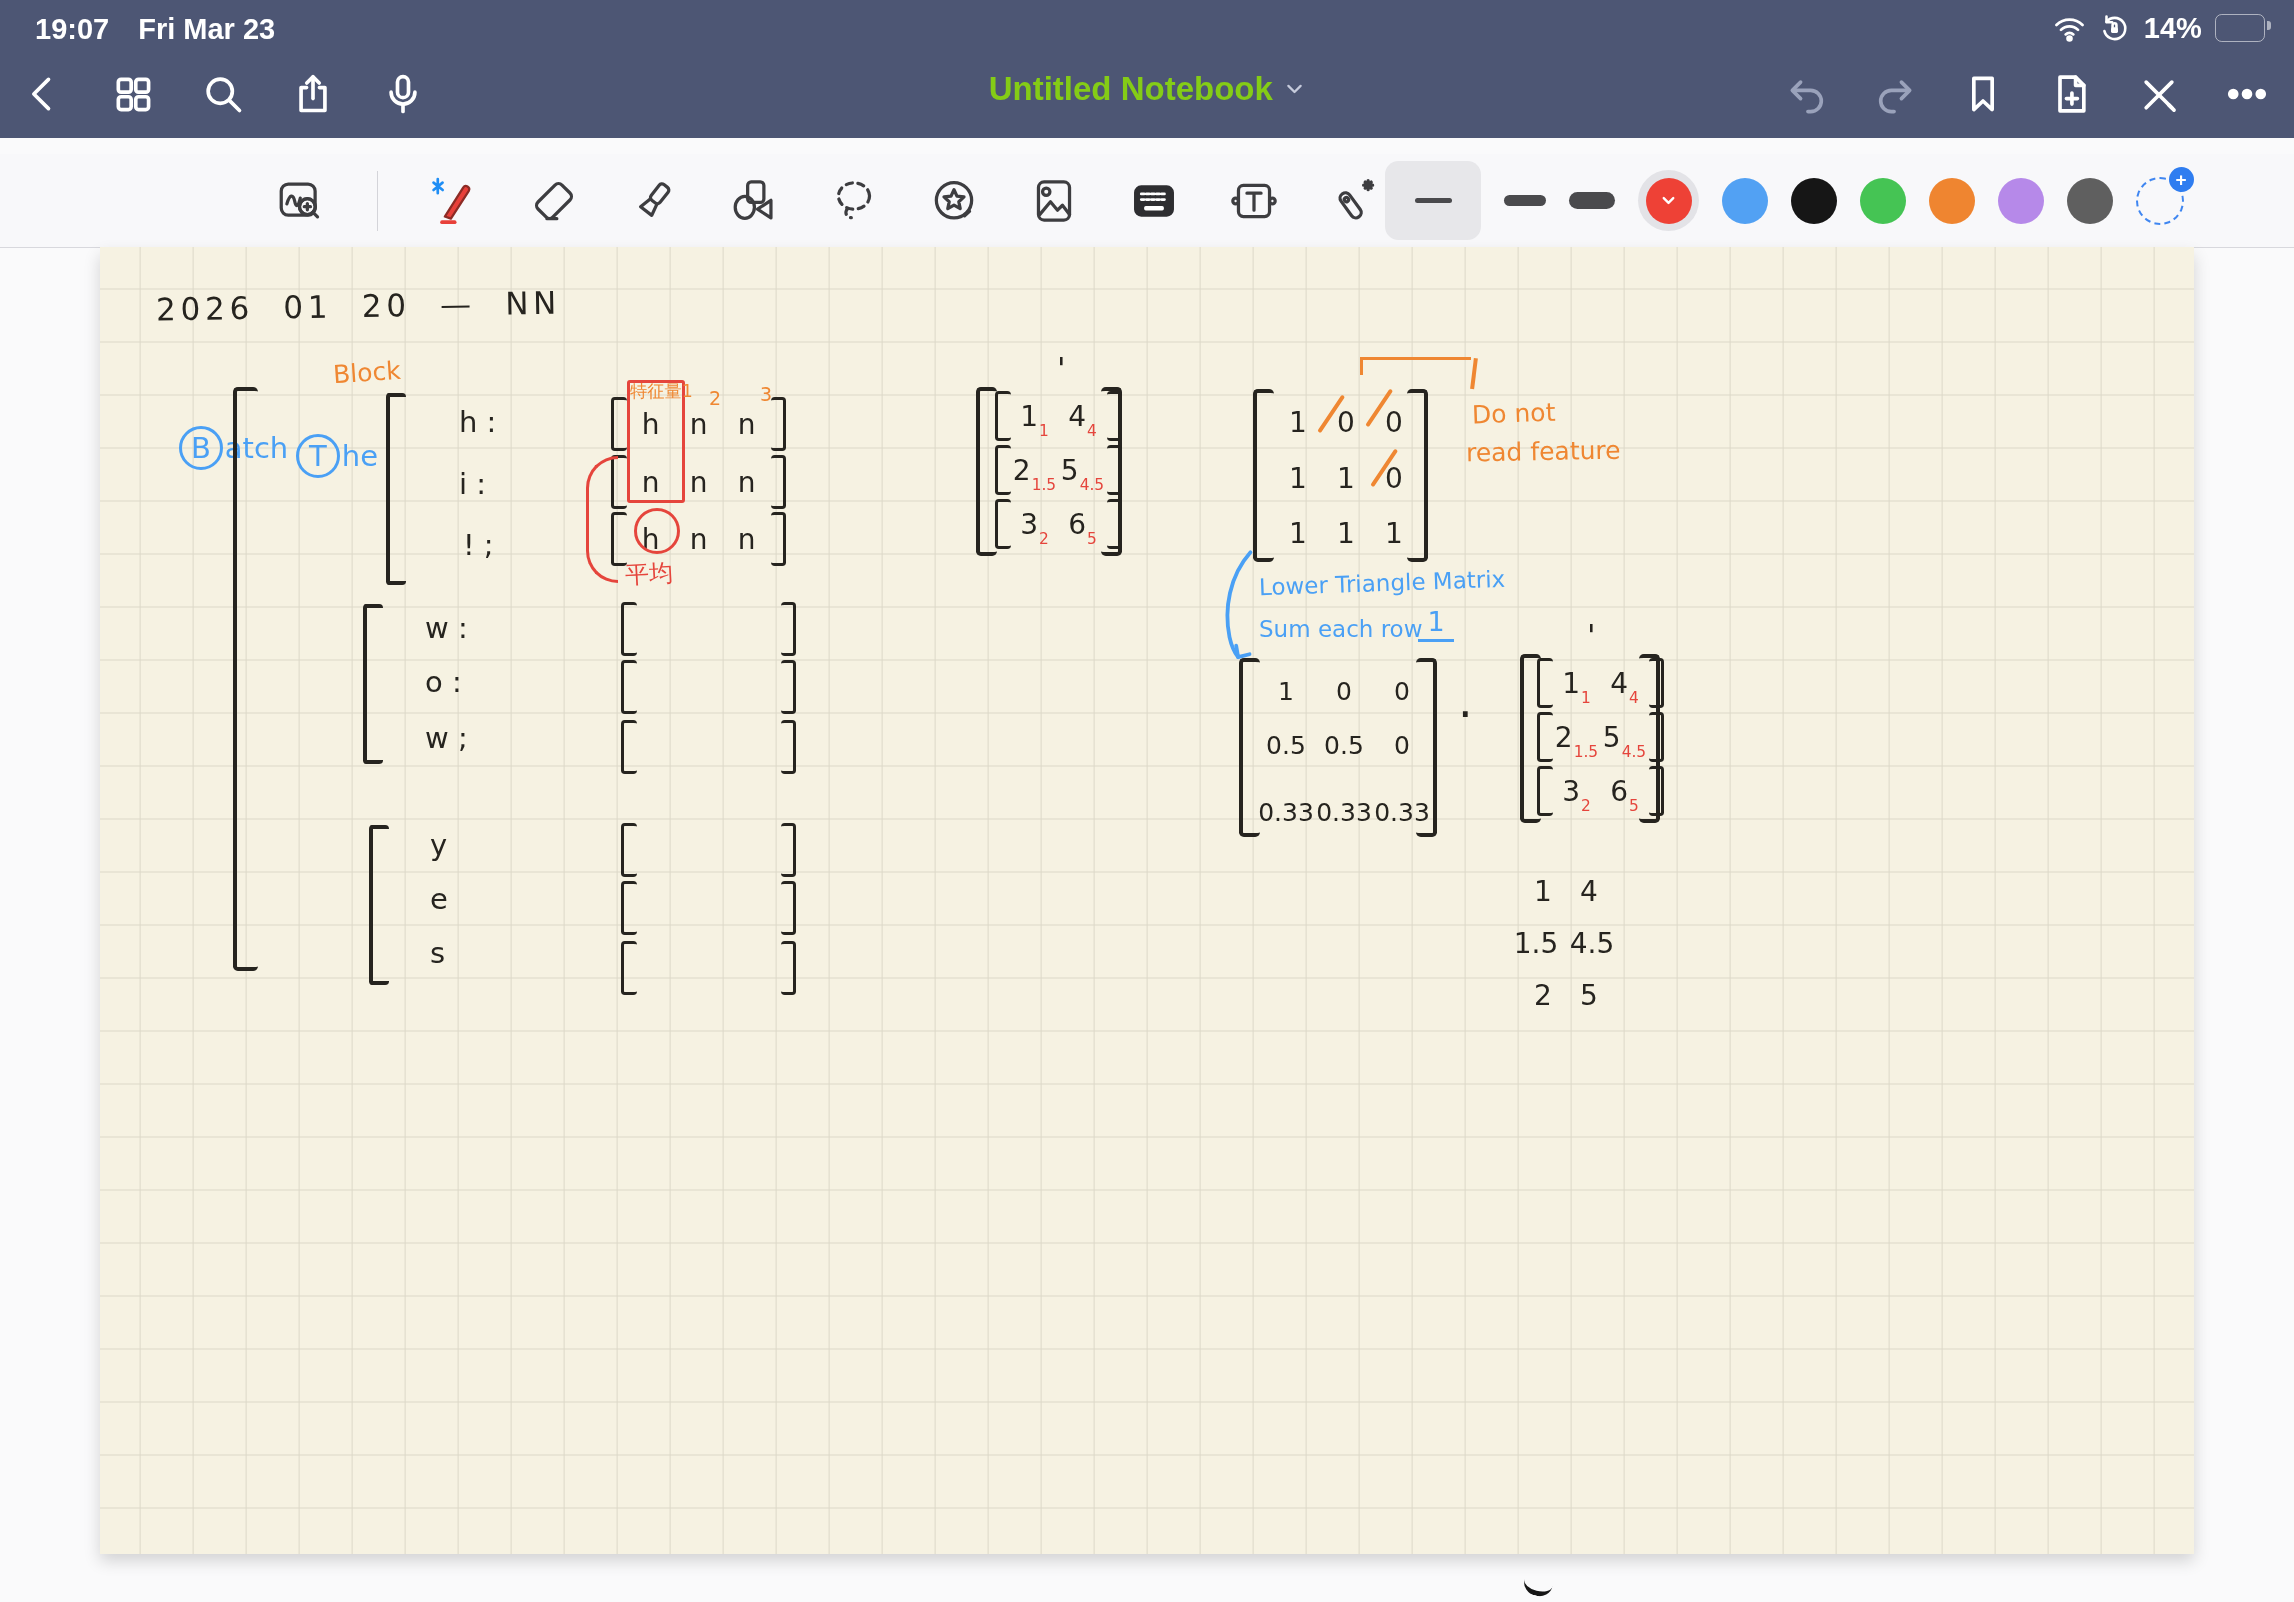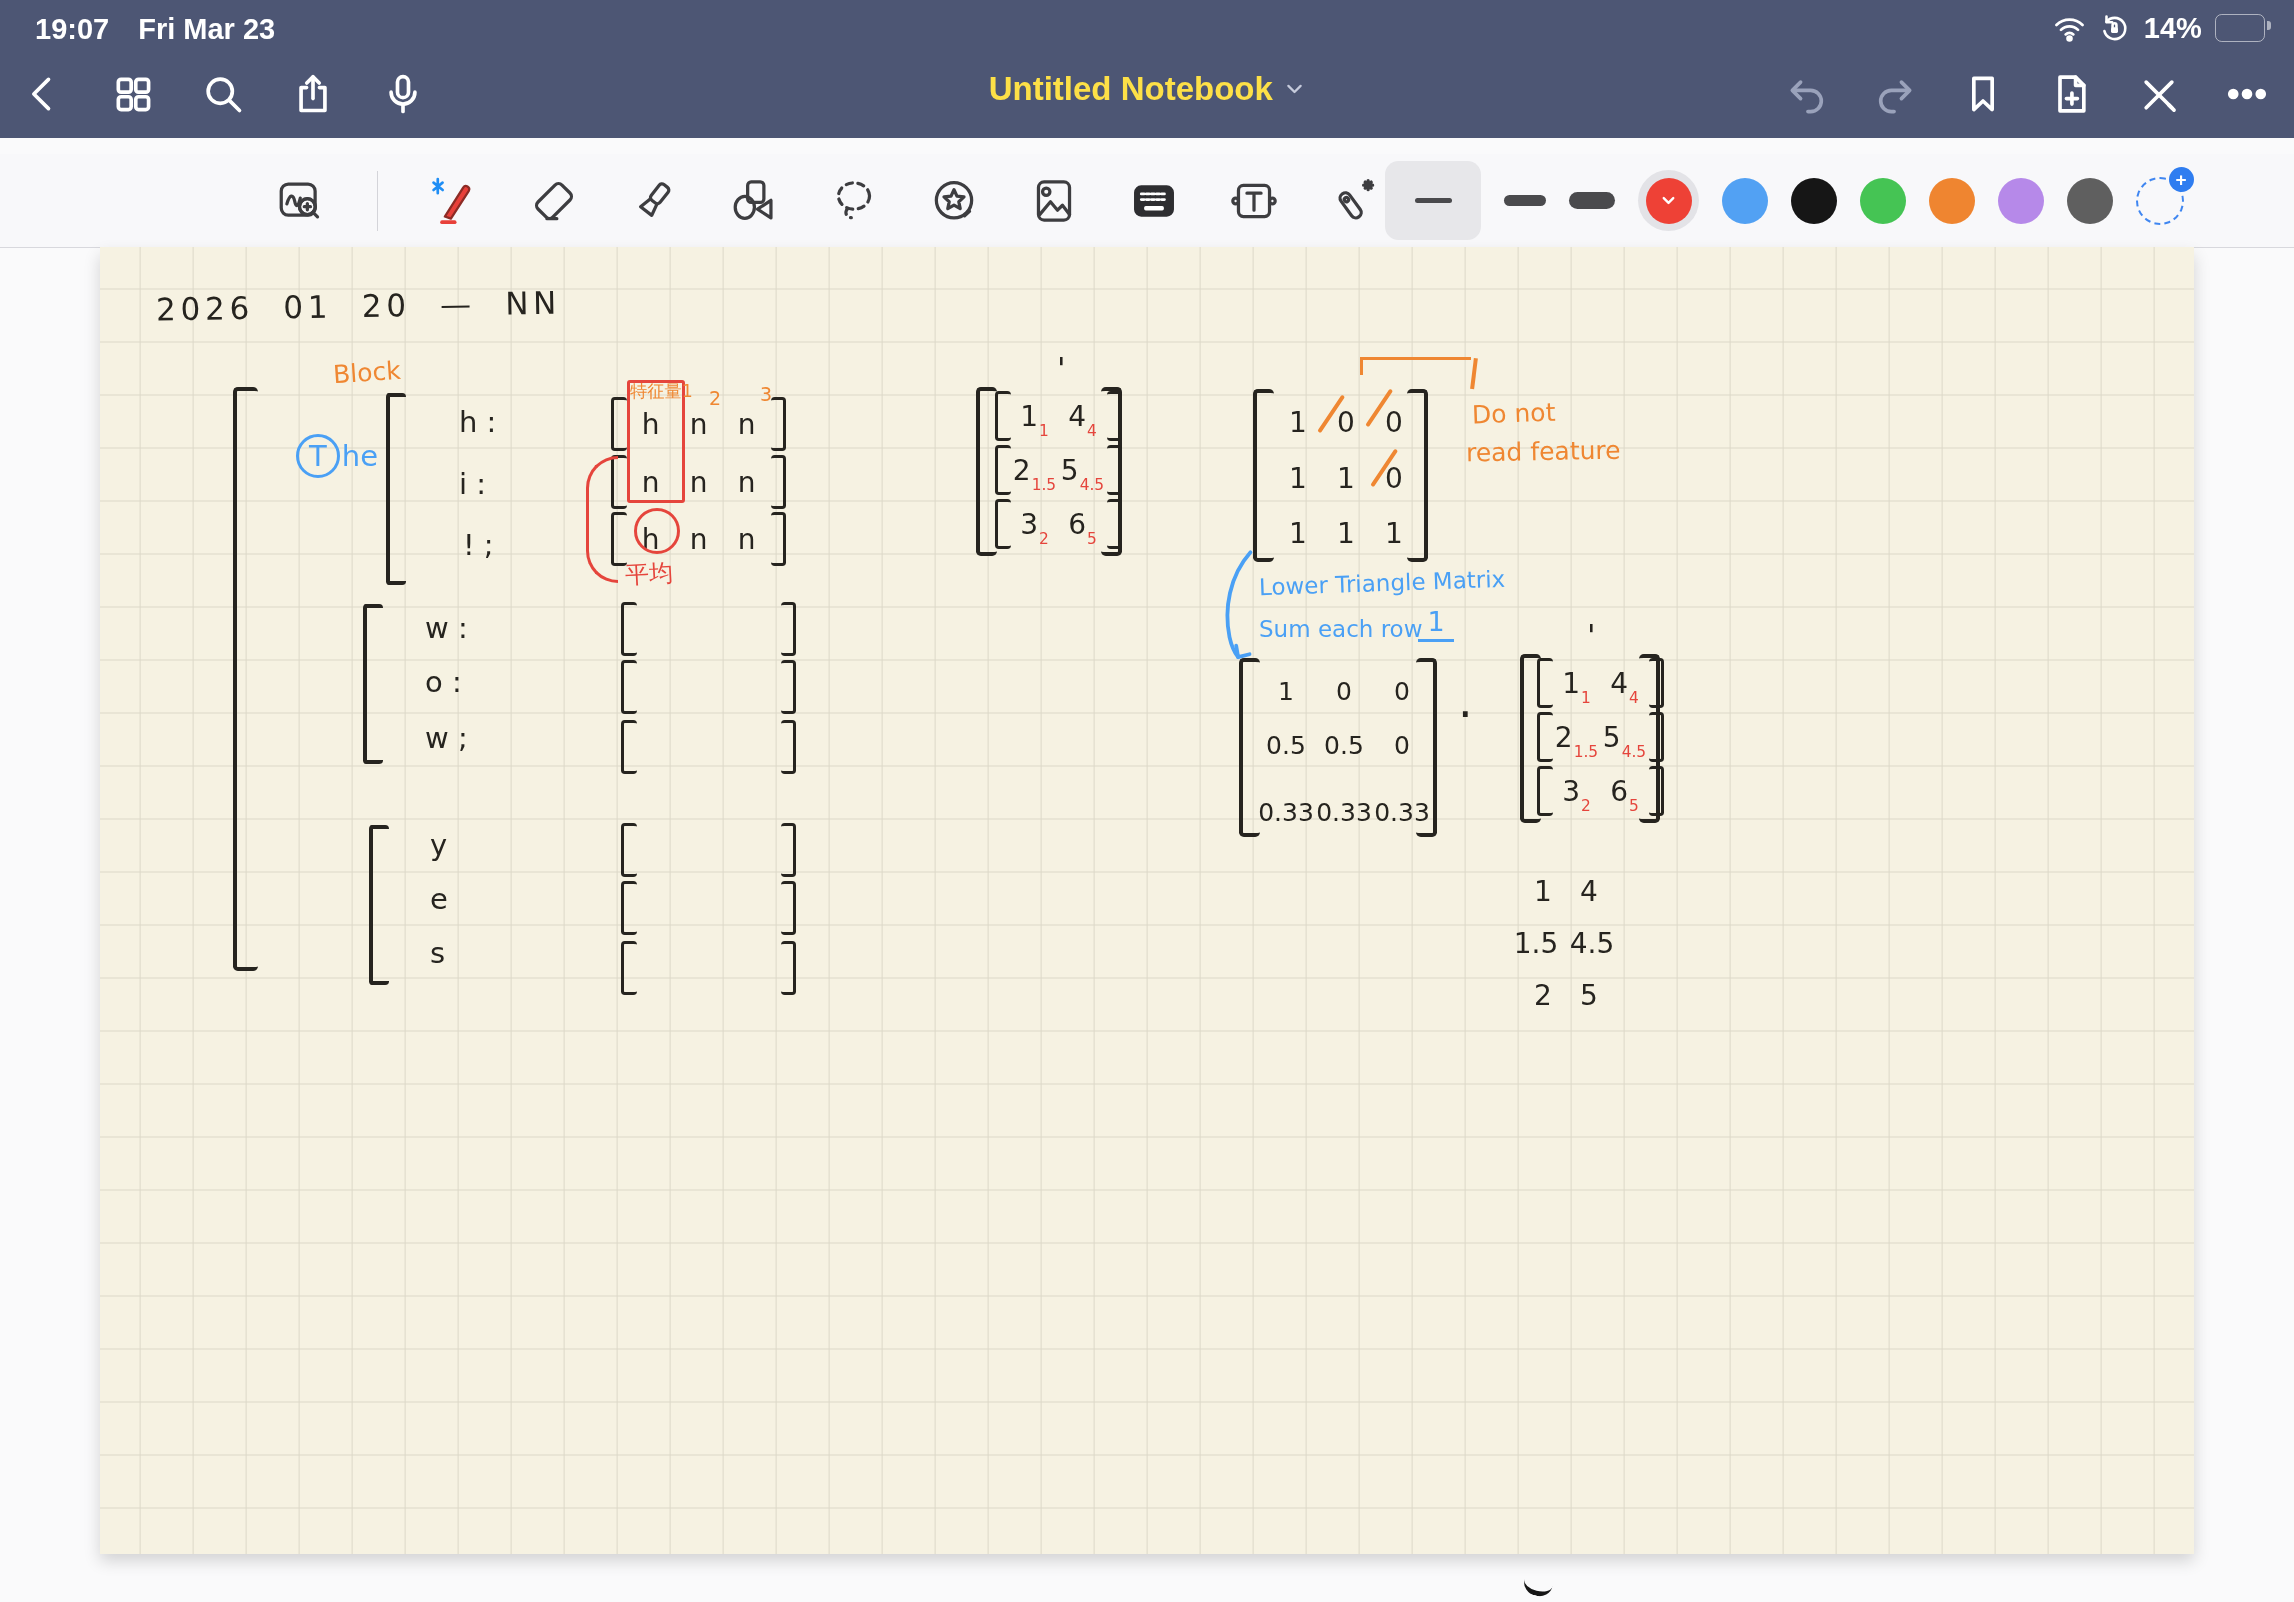--- a/index.html
+++ b/index.html
@@ -13,21 +13,21 @@
   .battery .fill{width:100%;height:100%;background:#fff;border-radius:3.8px}
   .battery .tip{position:absolute;right:-6.7px;top:5.8px;width:3.8px;height:8.6px;background:rgba(255,255,255,.55);border-radius:0 2.9px 2.9px 0}
   .navrow{position:absolute;left:0;top:60px;width:2294px;height:92px}
   .nav-left{position:absolute;left:21px;top:11.5px;display:flex;gap:46px;align-items:center}
   .nav-right{position:absolute;right:25px;top:11.5px;display:flex;gap:44px;align-items:center}
   .nic{width:44px;height:44px}
   .nic path,.nic rect,.nic circle{fill:none;stroke:#fff;stroke-width:2;stroke-linecap:round;stroke-linejoin:round}
   .nic.dim path{stroke:#9aa2bb}
   .title-wrap{position:absolute;left:0;top:9.6px;width:2294px;text-align:center}
   .title-inner{display:inline-flex;align-items:center;gap:11.5px}
-  .title{font-size:33px;font-weight:bold;color:#fde047}
+  .title{font-size:33px;font-weight:bold;color:#84cc16}
   
   .toolbar{position:absolute;left:0;top:154px;width:2294px;height:93px;background:#f8f8fa;border-bottom:1px solid #d8d8dd}
   .tools{position:absolute;left:277px;top:0;height:93px;display:flex;gap:52px;align-items:center}
   .tic{width:48px;height:48px}
   .tic path,.tic rect,.tic circle,.tic ellipse{fill:none;stroke:#3d3d40;stroke-width:2.3;stroke-linecap:round;stroke-linejoin:round}
   .tdivider{width:1.4px;height:60px;background:#d4d4d9}
   .rightbar{position:absolute;left:1385px;top:0;height:93px;display:flex;gap:23px;align-items:center}
   .thick-sel{width:96px;height:79px;background:#e7e7ea;border-radius:13.4px;display:flex;align-items:center;justify-content:center}
   .m-thin{width:37px;height:4.8px;background:#4a4a4d;border-radius:2.9px}
   .m-med{width:42px;height:10.6px;background:#4a4a4d;border-radius:5.8px}
@@ -241,20 +241,23 @@
       <span class="addbadge">+</span>
     </span>
   </div>
 </div>
 
 <div class="page">
 
   <div class="hw" style="left:56px;top:44px;font-size:31px;letter-spacing:4.8px;transform:rotate(-1deg)">2026  01  20  —  NN</div>
 
   <div class="hw orange" style="left:233px;top:113px;font-size:25px;transform:rotate(-4deg)">Block</div>
+  <div class="hw blue" style="left:42px;top:150px;font-size:29px">
+    <span class="cinit">B</span><span>atch</span>
+  </div>
   <div class="hw blue" style="left:159px;top:158px;font-size:29px">
     <span class="cinit">T</span><span>he</span>
   </div>
 
   <div class="tb" style="left:133px;top:140px;height:576px"></div>
   <div class="gb" style="left:286px;top:146px;height:184px"></div>
   <div class="gb" style="left:263px;top:357px;height:152px"></div>
   <div class="gb" style="left:269px;top:578px;height:152px"></div>
 
   <div class="hw" style="left:359px;top:161px;font-size:29px">h :</div>

